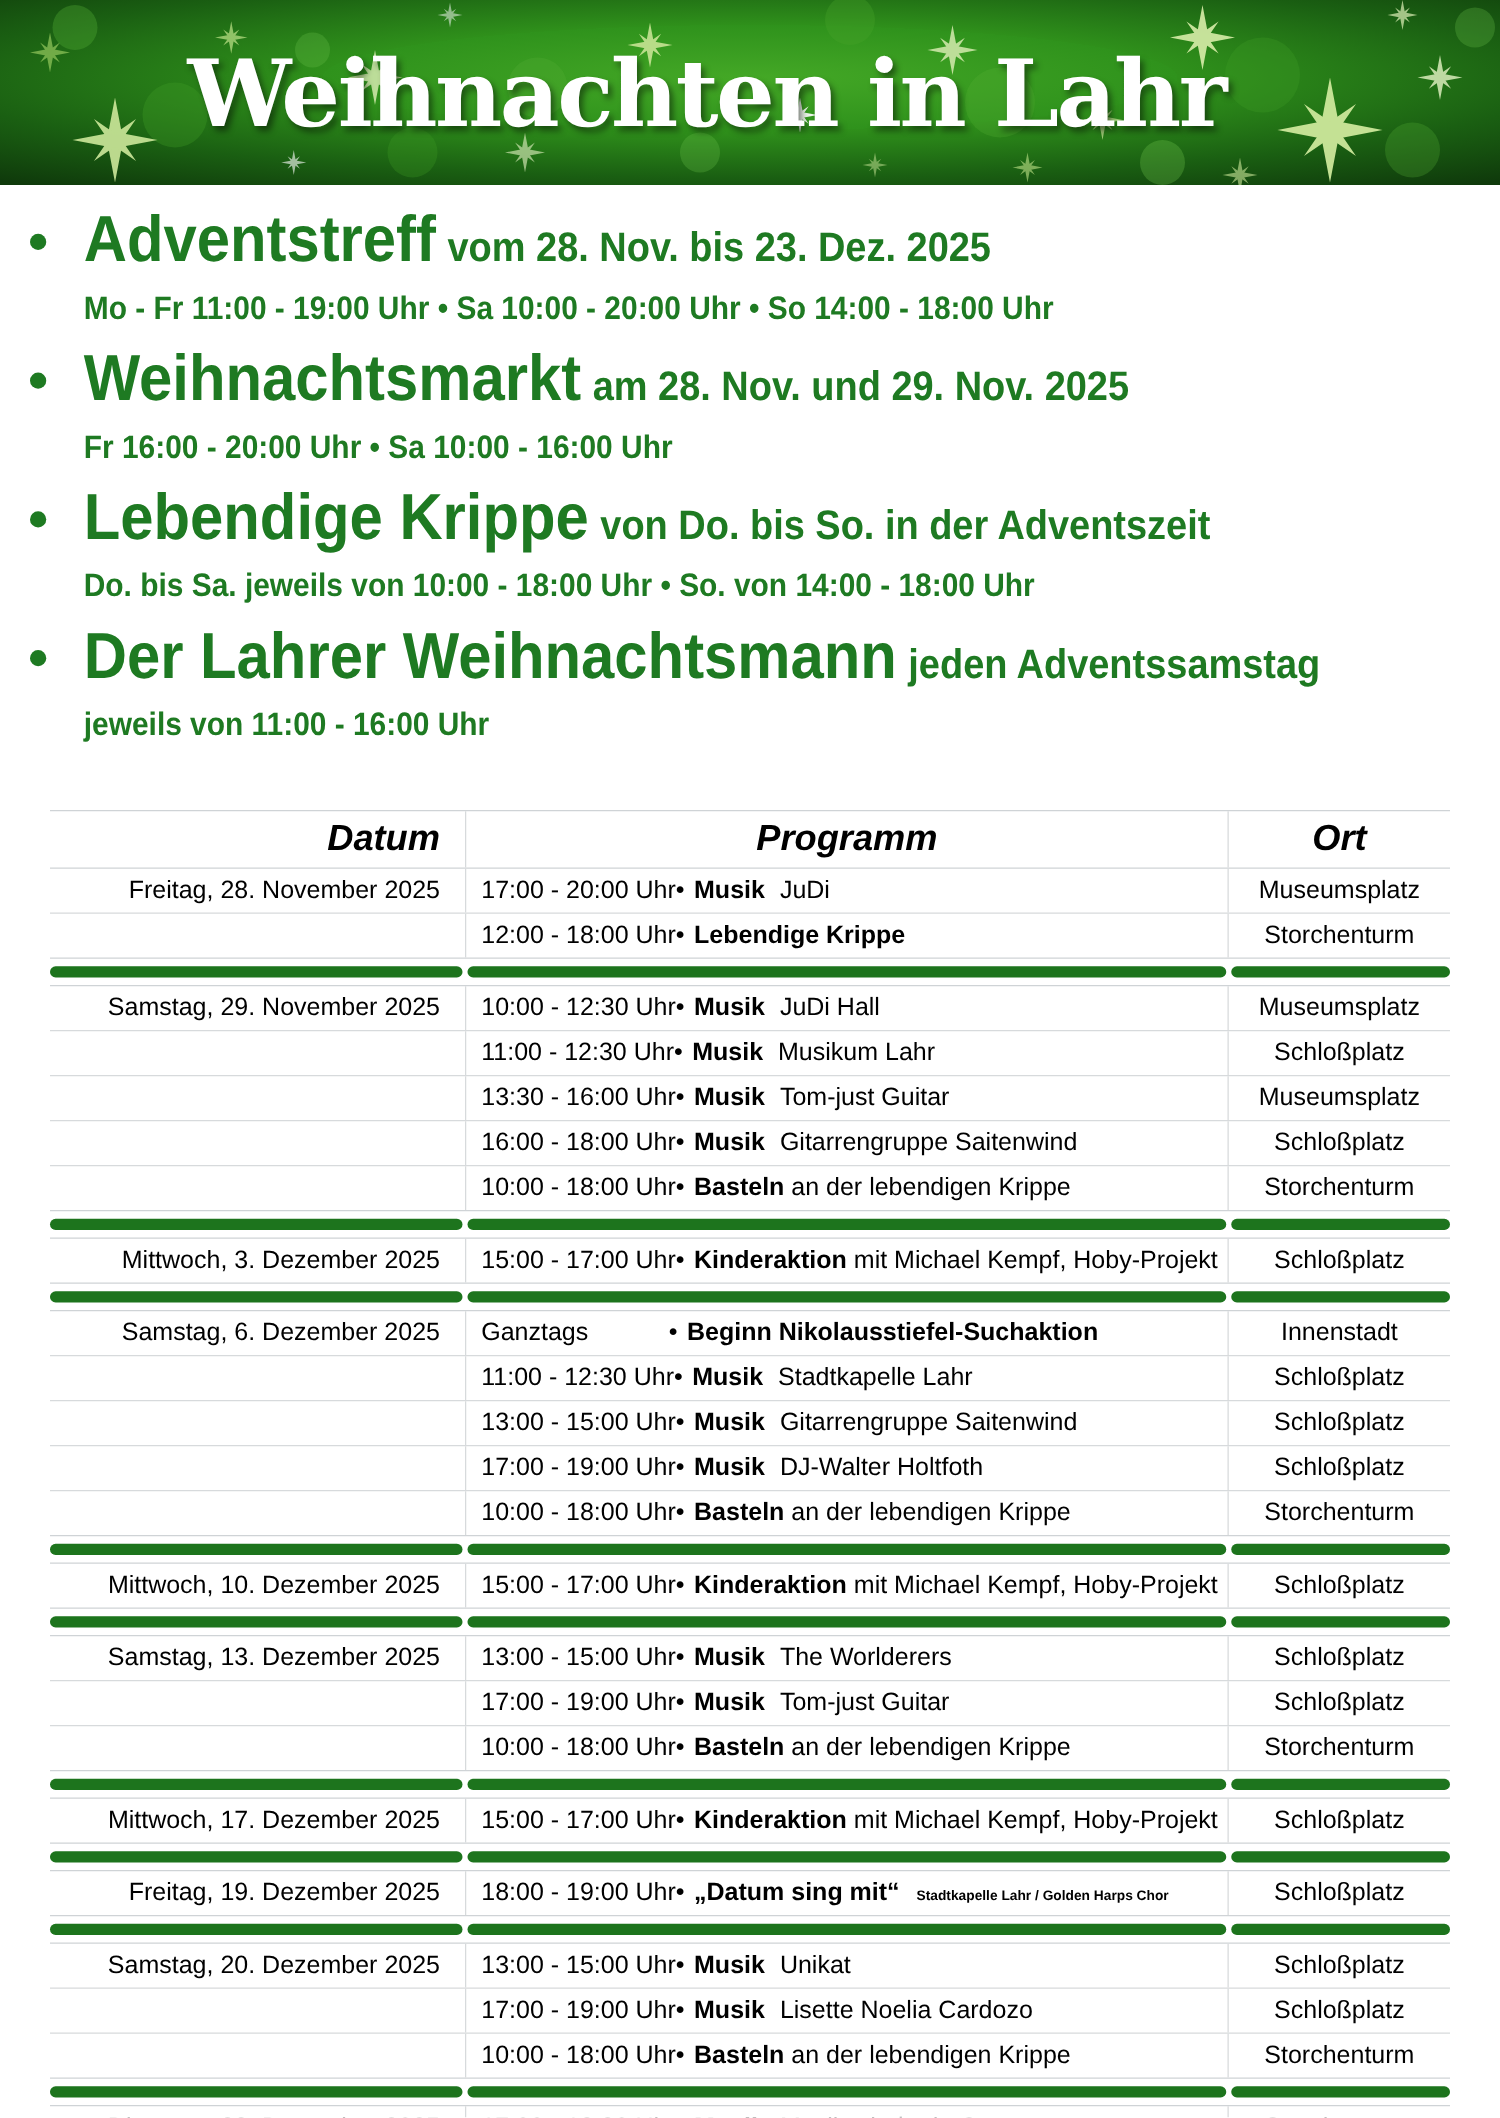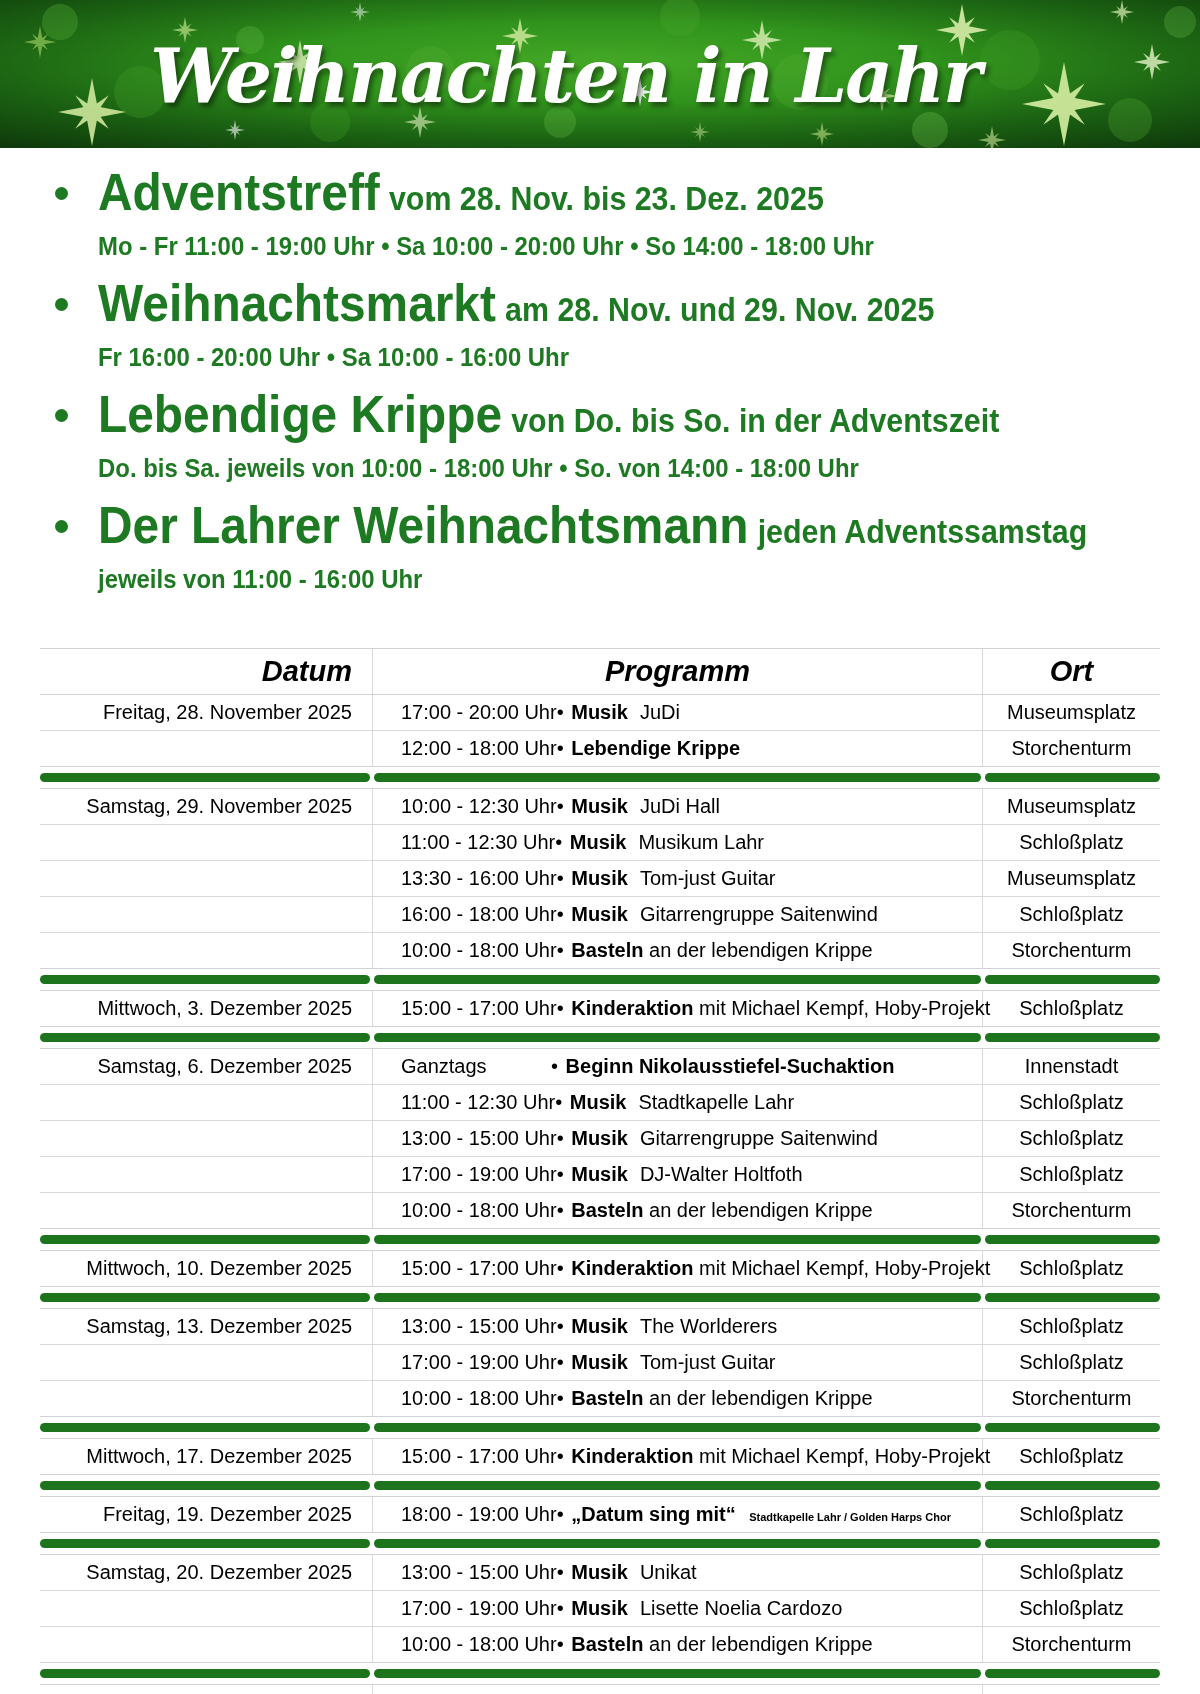--- a/index.html
+++ b/index.html
@@ -4,46 +4,46 @@
 <style>
   html,body { margin:0; padding:0; background:#ffffff; }
   .page { width:1200px; height:1694px; position:relative; overflow:hidden; background:#fff;
           font-family:"Liberation Sans","DejaVu Sans",sans-serif; color:#000; }
 
   
   .banner { position:relative; width:1200px; height:148px; }
   .banner svg { display:block; }
   .banner-title { position:absolute; inset:0; display:flex; align-items:center; justify-content:center;
                   padding-right:70px; padding-top:4px;
-                  font-family:"DejaVu Serif",serif; font-style:italic; font-weight:bold;
+                  font-family:"DejaVu Serif",serif; font-weight:bold;
                   font-size:74px; color:#ffffff; letter-spacing:-2px;
                   text-shadow:3px 4px 5px rgba(0,0,0,.45); white-space:nowrap; }
 
   
-  .highlights { list-style:none; margin:0; padding:18px 0 0 55px; }
+  .highlights { list-style:none; margin:0; padding:18px 0 0 24px; }
   .hl { display:flex; align-items:flex-start; margin-bottom:16px; }
   .dot { flex:none; width:13px; height:13px; border-radius:50%; background:#1e7a22; margin-top:21px; }
   .hl-body { margin-left:30px; }
   .hl-line1 { transform:scaleX(.92); transform-origin:0 50%; white-space:nowrap;
               line-height:52px; color:#1e7a22; }
   .hl-title { font-size:52px; font-weight:bold; }
   .hl-sub   { font-size:33px; font-weight:bold; margin-left:10px; }
   .hl-times { transform:scaleX(.92); transform-origin:0 50%; white-space:nowrap;
               font-size:26px; font-weight:bold; color:#1e7a22; line-height:30px; }
 
   
   .schedule { width:1120px; margin:54px auto 0; border-top:1px solid #cfd3d6; font-size:20px; }
   .thead { display:grid; grid-template-columns:332px 611px 177px; border-bottom:1px solid #cfd3d6; }
   .th { display:flex; align-items:center; justify-content:center; font-weight:bold;
         font-size:29px; min-height:45px;font-style:italic; }
   .trow { display:grid; grid-template-columns:332px 611px 177px; }
   .g .trow + .trow { border-top:1px solid #d7dadc; }
   .cell { display:flex; align-items:center; min-height:35px; }
   .date { justify-content:flex-end; padding-right:20px; text-align:right; }
-  .prog { border-left:1px solid #d7dadc; border-right:1px solid #d7dadc; padding-left:28px; }
+  .prog { border-left:1px solid #d7dadc; border-right:1px solid #d7dadc; padding-left:12px; }
   .th.prog { padding-left:0; }
   .ort  { justify-content:center; text-align:center; }
   .pline { white-space:nowrap; }
   .p-time { display:inline-block; min-width:150px; }
   .p-bullet { display:inline-block; margin-right:2px; }
   .p-label { font-weight:bold; }
   .p-band { margin-left:12px; }
   .p-small { font-weight:bold; font-size:11px; margin-left:8px; }
 
   .divider { display:grid; grid-template-columns:332px 611px 177px;

